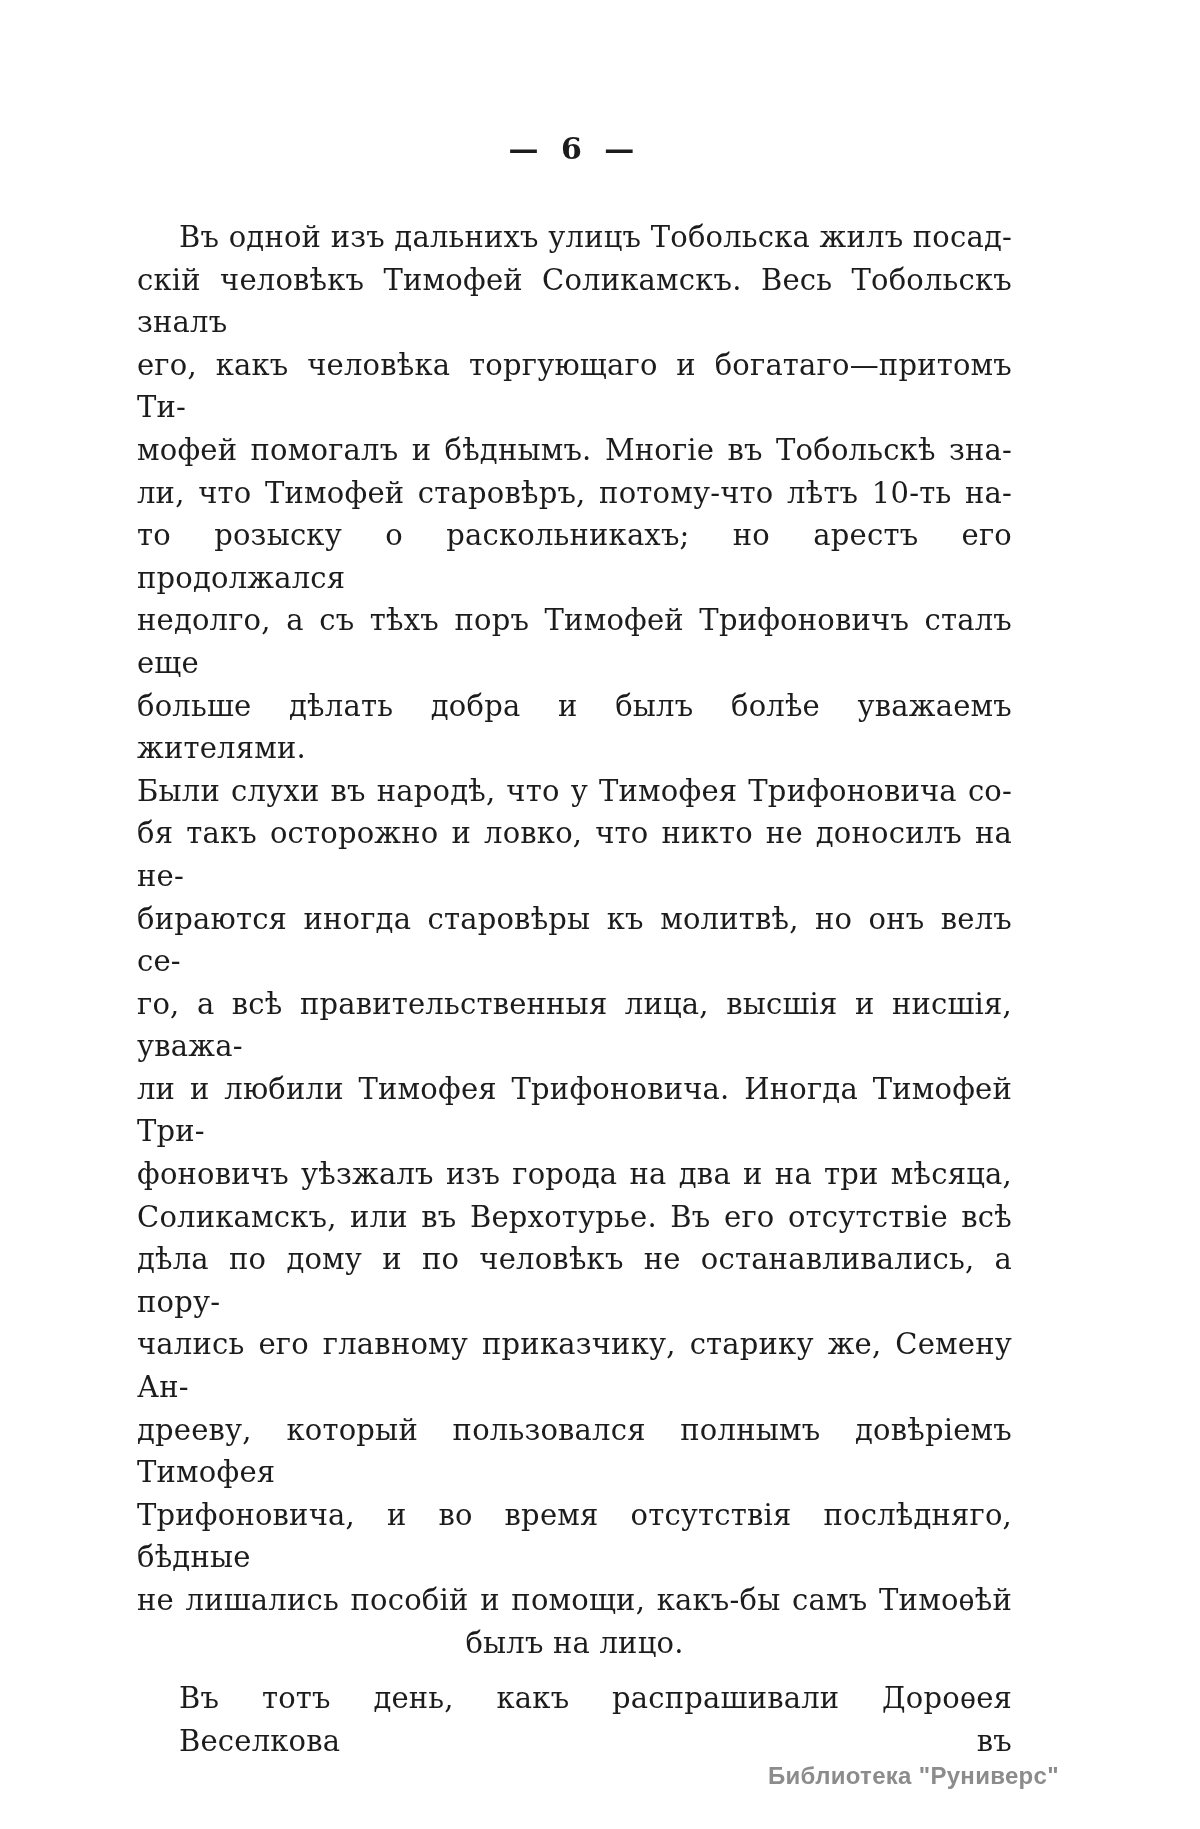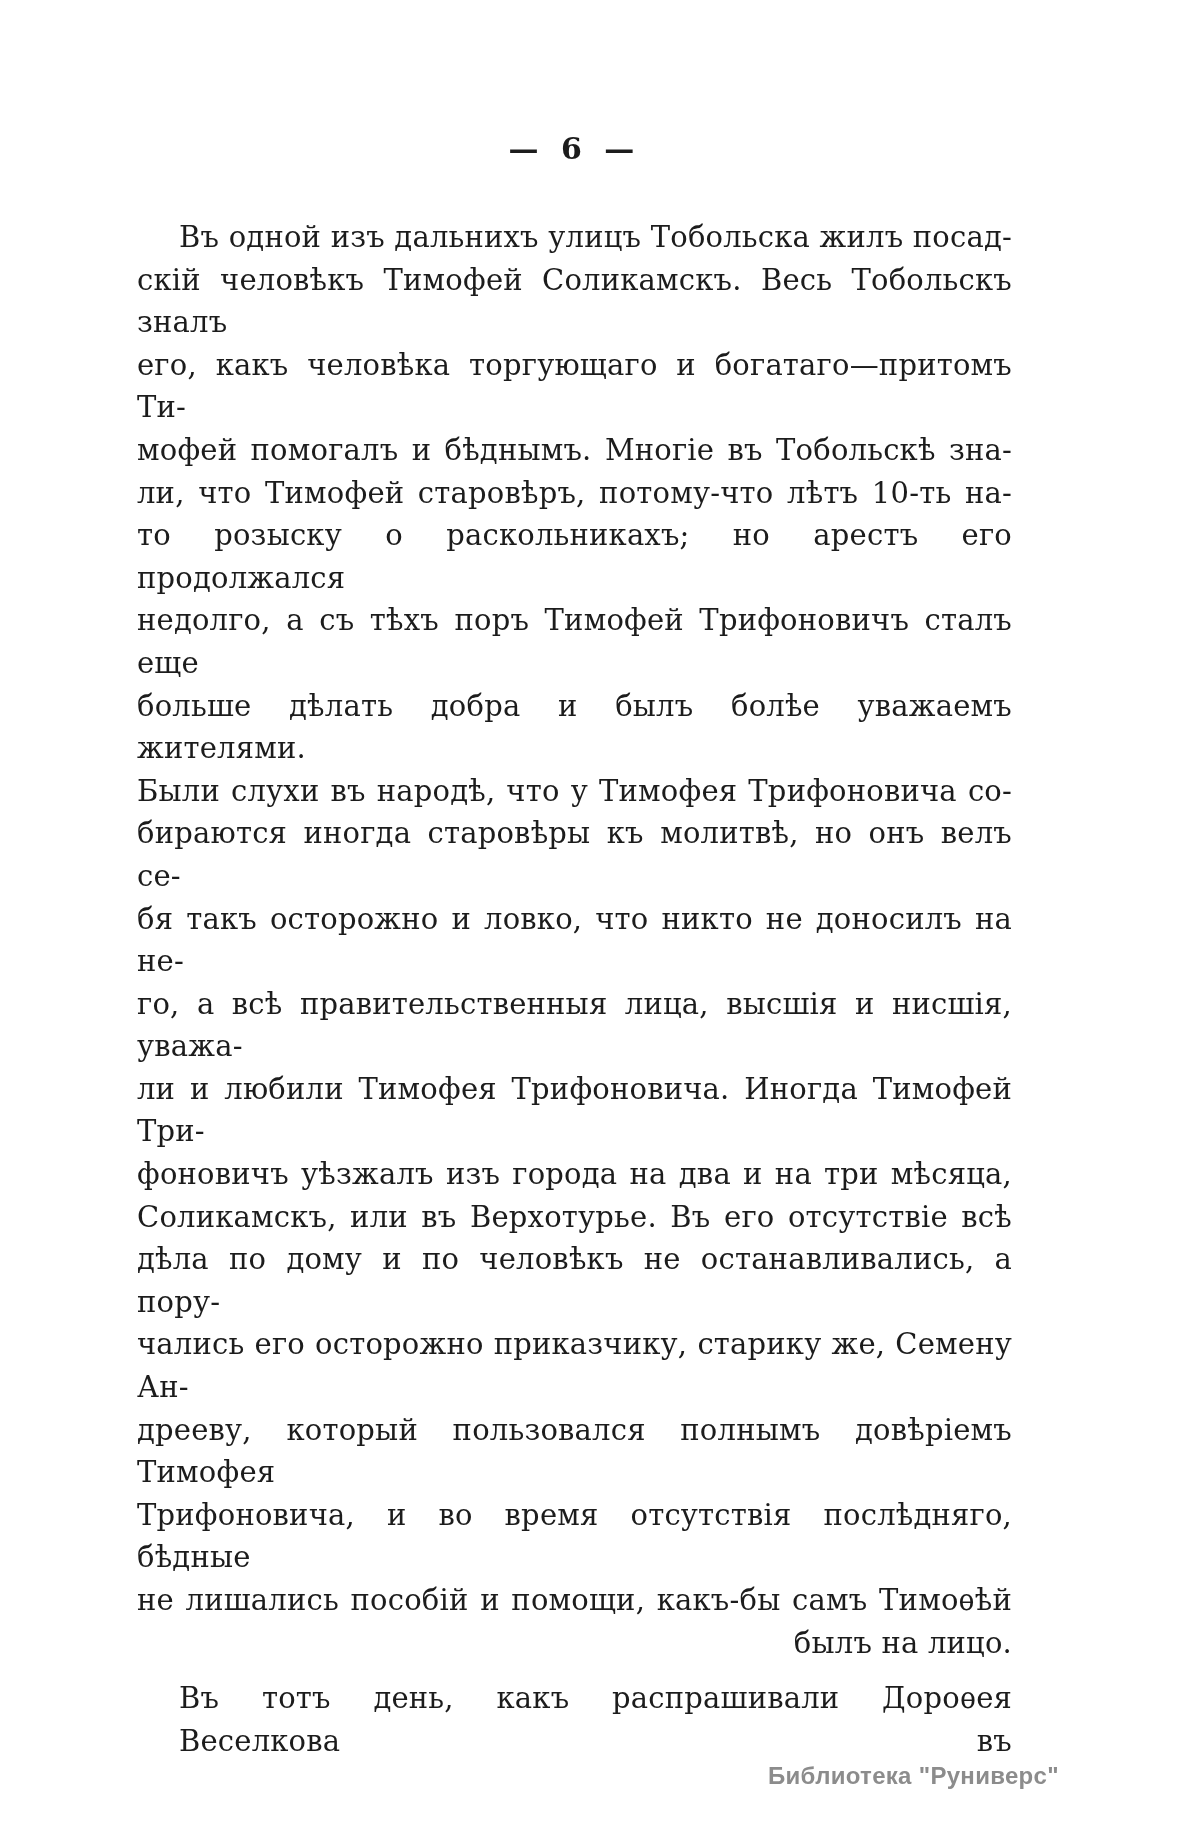--- a/index.html
+++ b/index.html
@@ -25,21 +25,21 @@
   }
   .text-column {
     position: absolute;
     left: 137px;
     top: 203px;
     width: 875px;
     font-size: 29px;
     line-height: 42.6px;
     letter-spacing: 0.2px;
   }
-  .line { text-align: right; white-space: nowrap; }
+  .line { text-align: center; white-space: nowrap; }
   .line.j { text-align: justify; text-align-last: justify; white-space: normal; }
   .line.in { padding-left: 42px; margin-top: 13px; }
   .line.j.in { text-indent: 0; }
   .watermark {
     position: absolute;
     left: 768px;
     top: 1762px;
     font-family: "Liberation Sans", "DejaVu Sans", sans-serif;
     font-size: 24px;
     font-weight: bold;
@@ -56,28 +56,28 @@
   <div class="text-column">
       <div class="line j in">Въ одной изъ дальнихъ улицъ Тобольска жилъ посад-</div>
       <div class="line j">скій человѣкъ Тимофей Соликамскъ. Весь Тобольскъ зналъ</div>
       <div class="line j">его, какъ человѣка торгующаго и богатаго—притомъ Ти-</div>
       <div class="line j">мофей помогалъ и бѣднымъ. Многіе въ Тобольскѣ зна-</div>
       <div class="line j">ли, что Тимофей старовѣръ, потому-что лѣтъ 10-ть на-</div>
       <div class="line j">то розыску о раскольникахъ; но арестъ его продолжался</div>
       <div class="line j">недолго, а съ тѣхъ поръ Тимофей Трифоновичъ сталъ еще</div>
       <div class="line j">больше дѣлать добра и былъ болѣе уважаемъ жителями.</div>
       <div class="line j">Были слухи въ народѣ, что у Тимофея Трифоновича со-</div>
+      <div class="line j">бя такъ осторожно и ловко, что никто не доносилъ на не-</div>
       <div class="line j">бираются иногда старовѣры къ молитвѣ, но онъ велъ се-</div>
-      <div class="line j">бя такъ осторожно и ловко, что никто не доносилъ на не-</div>
       <div class="line j">го, а всѣ правительственныя лица, высшія и нисшія, уважа-</div>
       <div class="line j">ли и любили Тимофея Трифоновича. Иногда Тимофей Три-</div>
       <div class="line j">фоновичъ уѣзжалъ изъ города на два и на три мѣсяца,</div>
       <div class="line j">Соликамскъ, или въ Верхотурье. Въ его отсутствіе всѣ</div>
       <div class="line j">дѣла по дому и по человѣкъ не останавливались, а пору-</div>
-      <div class="line j">чались его осторожно приказчику, старику же, Семену Ан-</div>
+      <div class="line j">чались его главному приказчику, старику же, Семену Ан-</div>
       <div class="line j">дрееву, который пользовался полнымъ довѣріемъ Тимофея</div>
       <div class="line j">Трифоновича, и во время отсутствія послѣдняго, бѣдные</div>
       <div class="line j">не лишались пособій и помощи, какъ-бы самъ Тимоѳѣй</div>
       <div class="line">былъ на лицо.</div>
       <div class="line j in">Въ тотъ день, какъ распрашивали Дороѳея Веселкова въ</div>
     </div>
 
   <div class="watermark">Библиотека "Руниверс"</div>
 </div>
 

